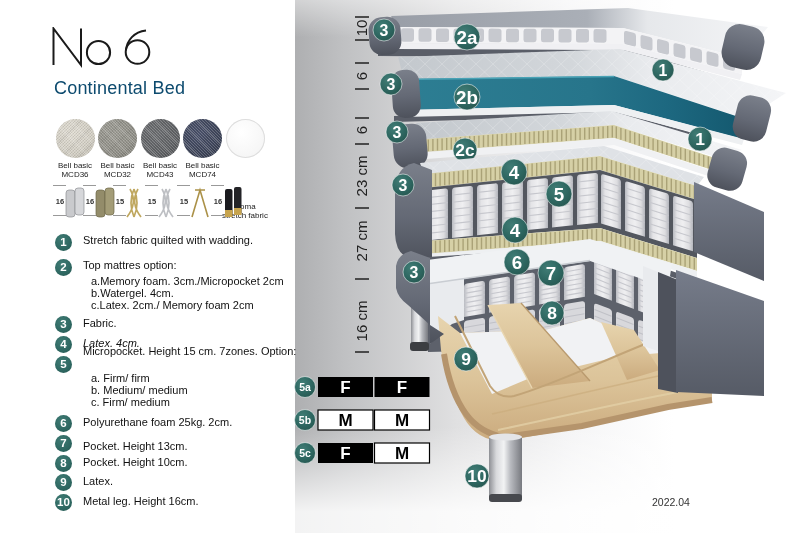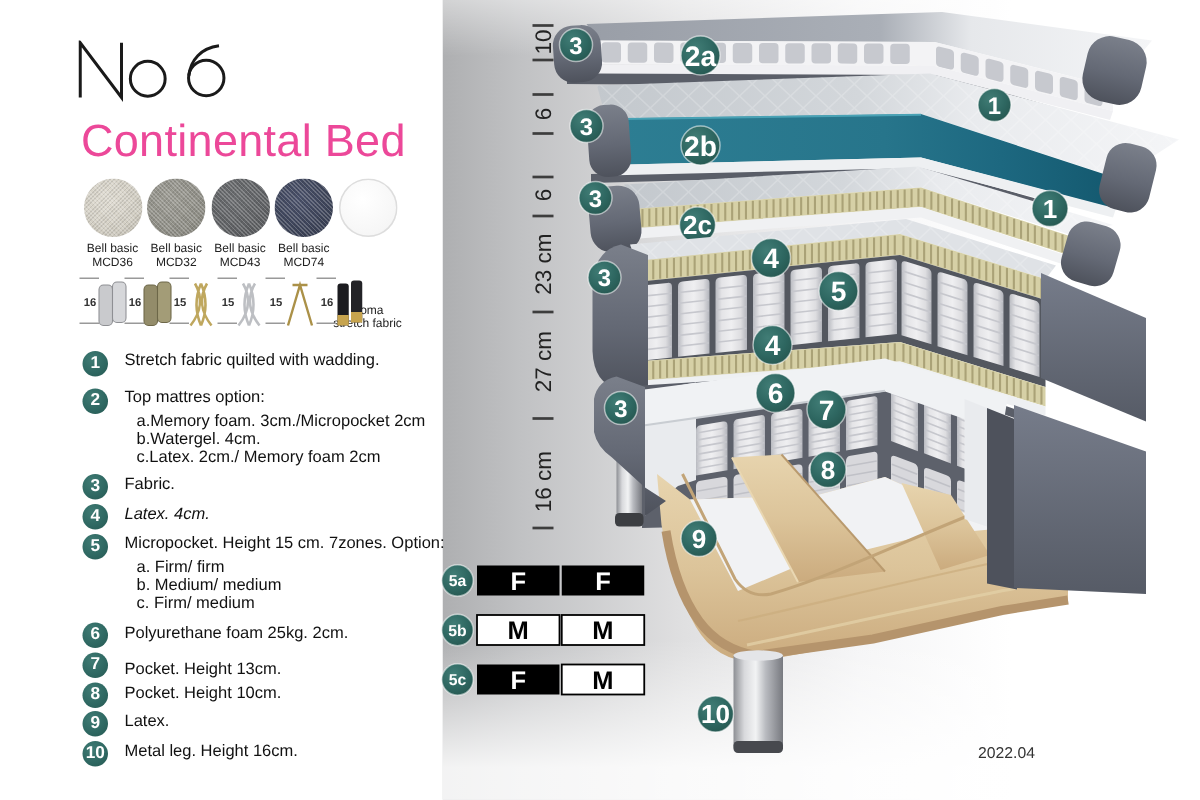--- a/index.html
+++ b/index.html
@@ -1,21 +1,21 @@
 <!DOCTYPE html>
 <html><head><meta charset="utf-8">
 <style>
 html,body{margin:0;padding:0;width:800px;height:533px;font-family:"Liberation Sans",sans-serif;background:#fff;overflow:hidden;position:relative}
 #rightbg{position:absolute;left:295px;top:0;width:505px;height:533px;
  background:linear-gradient(to bottom,rgba(255,255,255,0.45) 0%,rgba(255,255,255,0) 7%),
             linear-gradient(to bottom,rgba(255,255,255,0) 80%,rgba(255,255,255,0.85) 96%),
             linear-gradient(to right,#aeafb1 0%,#c0c1c3 10%,#e0e0e1 32%,#f5f5f6 55%,#fff 75%);}
 #left{position:absolute;left:0;top:0;width:295px;height:533px;background:#fff}
 #no6{position:absolute;left:52px;top:27px}
-#subtitle{position:absolute;left:54px;top:78px;font-size:30px;color:#ec4899;letter-spacing:0.2px}
+#subtitle{position:absolute;left:54px;top:78px;font-size:18px;color:#0c4a6e;letter-spacing:0.2px}
 .sw{position:absolute;top:119px;width:39px;height:39px;border-radius:50%}
 .swl{position:absolute;top:162px;width:60px;text-align:center;font-size:8px;line-height:8.5px;color:#222}
 #legsrow{position:absolute;left:42px;top:182px}
 .lc{position:absolute;left:55px;width:17px;height:17px;border-radius:50%;background:radial-gradient(circle at 38% 32%,#3f7b74,#2e6761 60%,#265750);
  color:#fff;font-size:11.5px;font-weight:bold;text-align:center;line-height:17px}
 .lt{position:absolute;left:83px;font-size:11px;color:#111;white-space:nowrap}
 .ls{position:absolute;left:91px;font-size:11px;color:#111;white-space:nowrap}
 #bedsvg{position:absolute;left:0;top:0}
 #date{position:absolute;left:652px;top:496px;width:100px;text-align:left;font-size:10.5px;color:#333}
 </style></head>
@@ -101,21 +101,21 @@
 <div class="lc" style="top:316.0px;">3</div>
 
 <div class="lt" style="top:316.5px;">Fabric.</div>
 
 <div class="lc" style="top:336.0px;">4</div>
 
 <div class="lt" style="top:336.5px;font-style:italic;">Latex. 4cm.</div>
 
 <div class="lc" style="top:355.5px;">5</div>
 
-<div class="lt" style="top:356px;">Micropocket. Height 15 cm. 7zones. Option:</div>
+<div class="lt" style="top:345px;">Micropocket. Height 15 cm. 7zones. Option:</div>
 <div class="ls" style="top:372px;">a. Firm/ firm</div>
 <div class="ls" style="top:384px;">b. Medium/ medium</div>
 <div class="ls" style="top:396px;text-align:center;">c. Firm/ medium</div>
 
 <div class="lc" style="top:415.0px;">6</div>
 
 <div class="lt" style="top:415.5px;">Polyurethane foam 25kg. 2cm.</div>
 
 <div class="lc" style="top:435.0px;">7</div>
 

